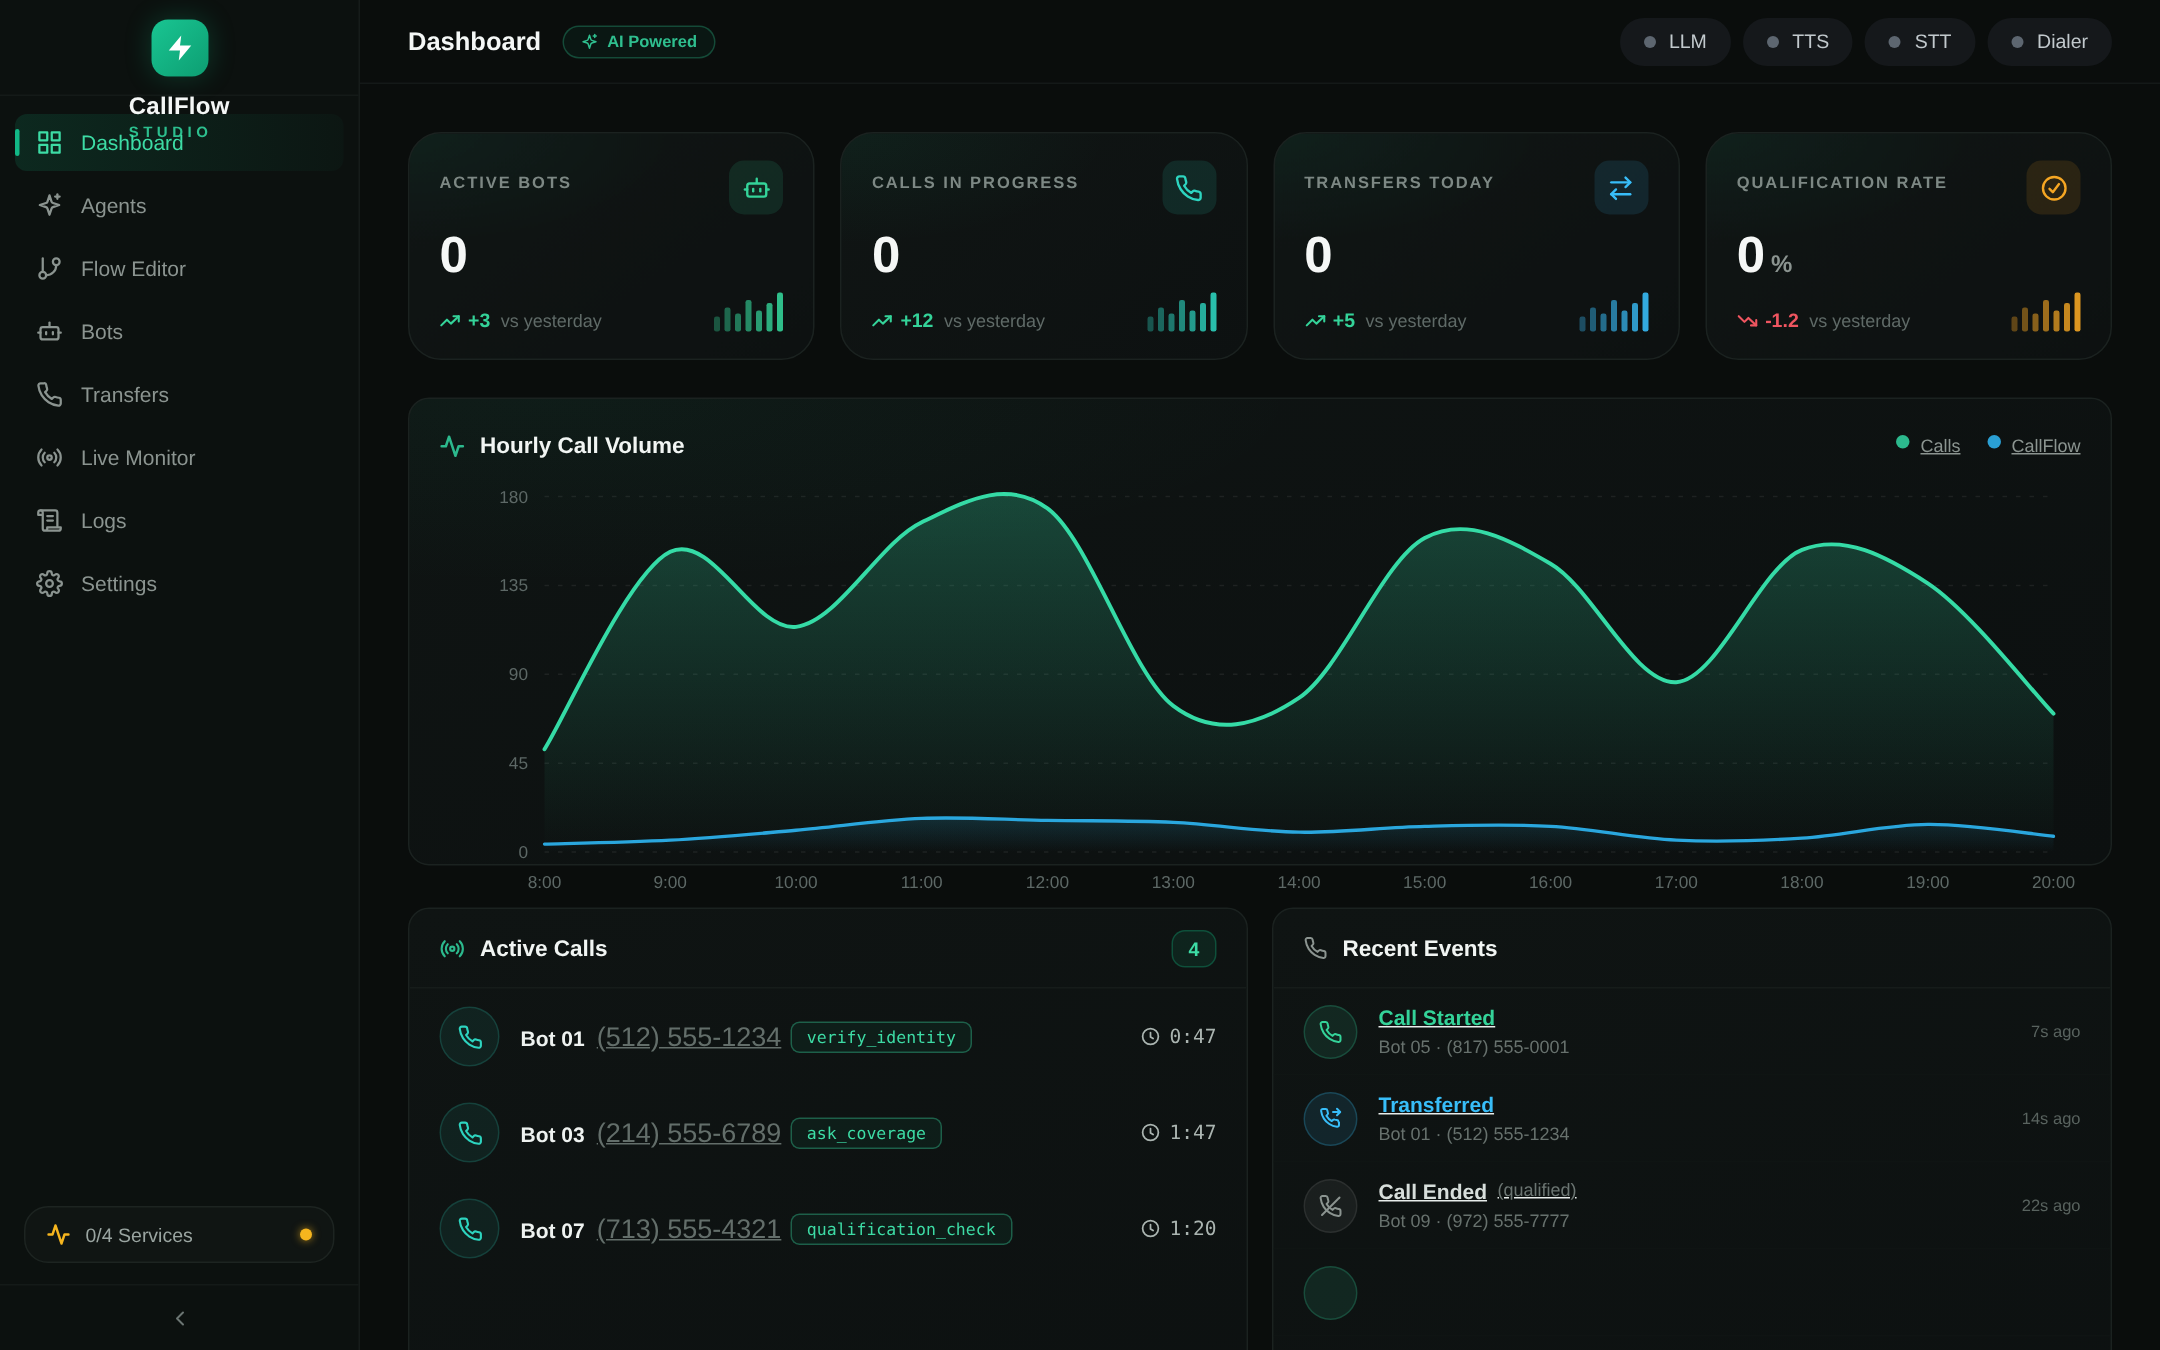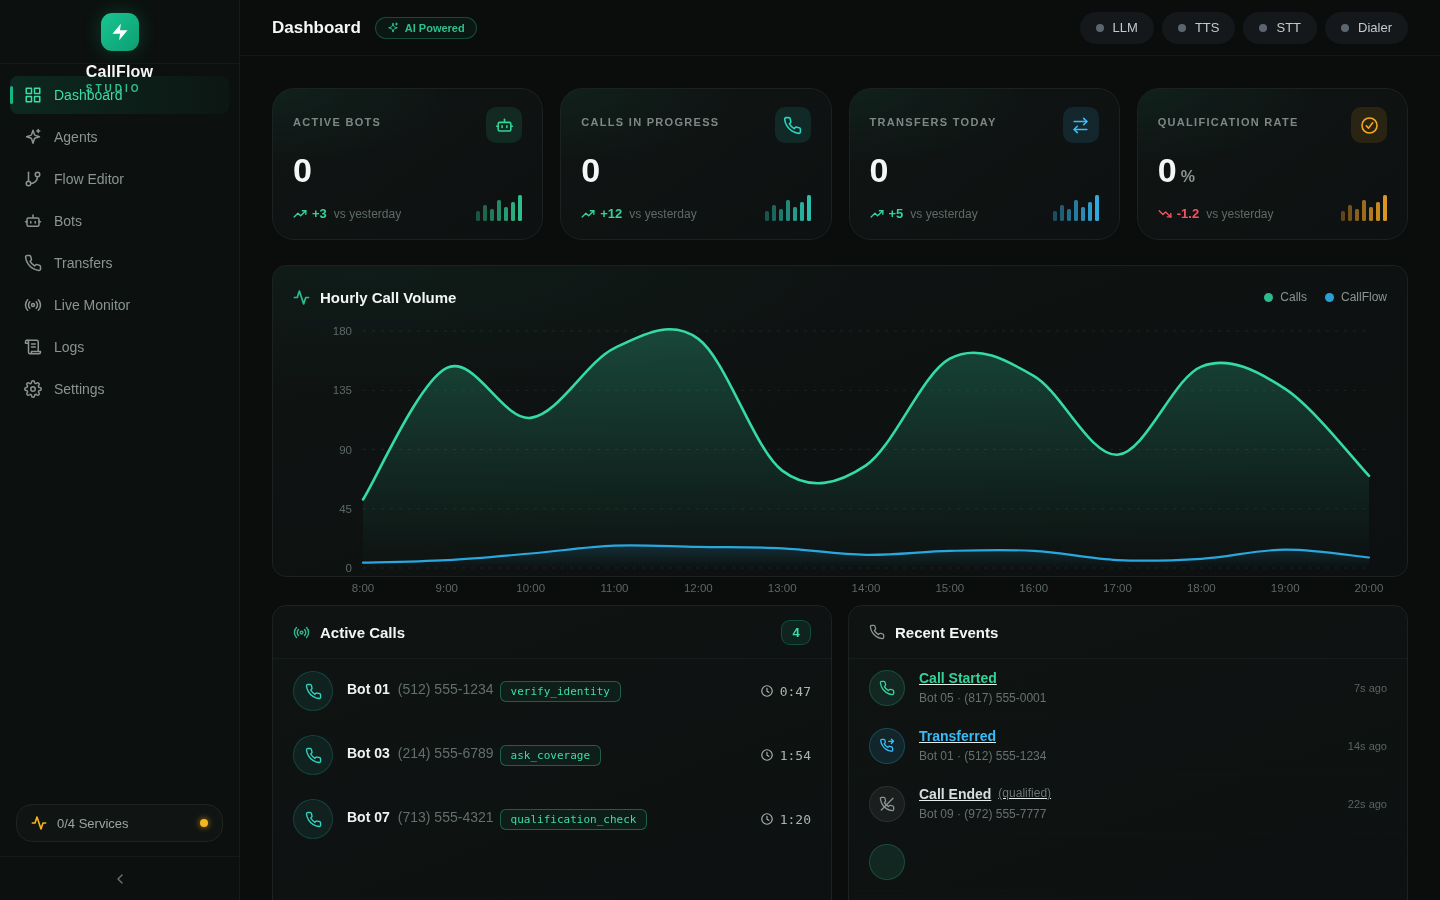--- a/index.html
+++ b/index.html
@@ -100,21 +100,21 @@
   .chart-card {
     margin-top:25px; height:312px; border-radius:14px; border:1px solid #1b2220;
     background:
       radial-gradient(90% 80% at 8% 0%, rgba(16,185,129,.05), rgba(0,0,0,0) 50%),
       linear-gradient(160deg,#0f1413,#0c1010);
     padding:18px 20px 8px;
   }
   .chart-head { display:flex; align-items:center; gap:10px; height:26px; }
   .chart-title { font-size:15px; font-weight:bold; color:#f1f5f3; }
   .legend { margin-left:auto; display:flex; gap:18px; }
-  .legend-item { display:flex; align-items:center; gap:7px; font-size:12px; color:#8b9490; cursor:pointer; }
+  .legend-item { display:flex; gap:7px; font-size:12px; color:#8b9490; cursor:pointer;text-decoration:underline; }
   .legend-item .dot { width:9px; height:9px; border-radius:50%; }
 
   
   .bottom-row { margin-top:28px; display:grid; grid-template-columns:1fr 1fr; gap:16px; }
   .panel {
     border-radius:14px; border:1px solid #1b2220; height:520px; overflow:hidden;
     background:linear-gradient(160deg,#0f1413,#0c1010);
   }
   .panel-head { display:flex; align-items:center; gap:10px; padding:14px 20px; border-bottom:1px solid #161c1a; height:53px; }
   .panel-title { font-size:15px; font-weight:bold; color:#f1f5f3; }
@@ -125,21 +125,21 @@
   }
   .call-row { display:flex; align-items:center; gap:14px; padding:12px 20px; border-bottom:1px solid #1318172; height:64px; cursor:pointer; }
   .call-avatar {
     width:40px; height:40px; border-radius:50%; background:rgba(45,212,191,.08);
     border:1px solid rgba(45,212,191,.18); color:#2dd4bf;
     display:flex; align-items:center; justify-content:center; flex-shrink:0;
   }
   .call-main { display:flex; flex-direction:row; gap:6px; }
   .call-name-row { display:flex; align-items:baseline; gap:8px; }
   .call-bot { font-size:14px; font-weight:bold; color:#eef2f0; }
-  .call-phone { font-size:14px; color:#636e6a; }
+  .call-phone { font-size:18px; color:#636e6a;text-decoration:underline; }
   .tag-pill {
     align-self:flex-start; font-family:"DejaVu Sans Mono", monospace; font-size:11px; color:#3ddca5;
     border:1px solid rgba(61,220,165,.35); background:rgba(16,185,129,.07);
     padding:3px 10px; border-radius:6px;
   }
   .call-timer { margin-left:auto; display:flex; align-items:center; gap:6px; color:#aab4b0;
     font-family:"DejaVu Sans Mono", monospace; font-size:13px; }
 
   .event-row { display:flex; align-items:center; gap:14px; padding:11px 20px; border-bottom:1px solid #13181772; height:58px; cursor:pointer; }
   .event-avatar { width:36px; height:36px; border-radius:50%; display:flex; align-items:center; justify-content:center; flex-shrink:0; }
@@ -537,21 +537,21 @@
         <span class="call-bot">Bot 03</span>
         <span class="call-phone">(214) 555-6789</span>
       </div>
       <span class="tag-pill">ask_coverage</span>
     </div>
     <div class="call-timer">
       <svg width="14" height="14" viewBox="0 0 24 24" fill="none" stroke="currentColor" stroke-width="2" stroke-linecap="round" stroke-linejoin="round">
                     <path d="M12 7.5v5l3 1.8"></path>
                     <circle cx="12" cy="12" r="9"></circle>
                   </svg>
-                  <span>1:54</span>
+                  <span>1:47</span>
     </div>
   </div>
   <div class="call-row">
     <div class="call-avatar">
                   <svg width="17" height="17" viewBox="0 0 24 24" fill="none" stroke="currentColor" stroke-width="2" stroke-linecap="round" stroke-linejoin="round">
                     <path d="M22 16.92v3a2 2 0 0 1-2.18 2 19.79 19.79 0 0 1-8.63-3.07 19.5 19.5 0 0 1-6-6 19.79 19.79 0 0 1-3.07-8.67A2 2 0 0 1 4.11 2h3a2 2 0 0 1 2 1.72 12.84 12.84 0 0 0 .7 2.81 2 2 0 0 1-.45 2.11L8.09 9.91a16 16 0 0 0 6 6l1.27-1.27a2 2 0 0 1 2.11-.45 12.84 12.84 0 0 0 2.81.7A2 2 0 0 1 22 16.92z"></path>
                   </svg>
                 </div>
     <div class="call-main">
       <div class="call-name-row">

